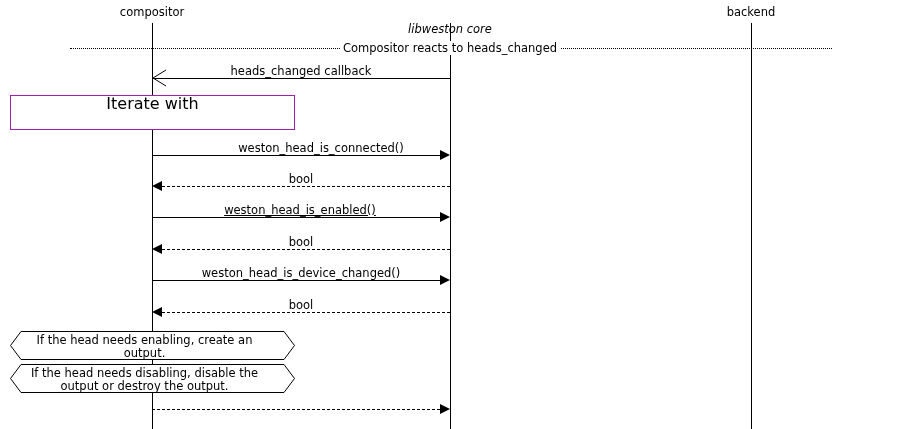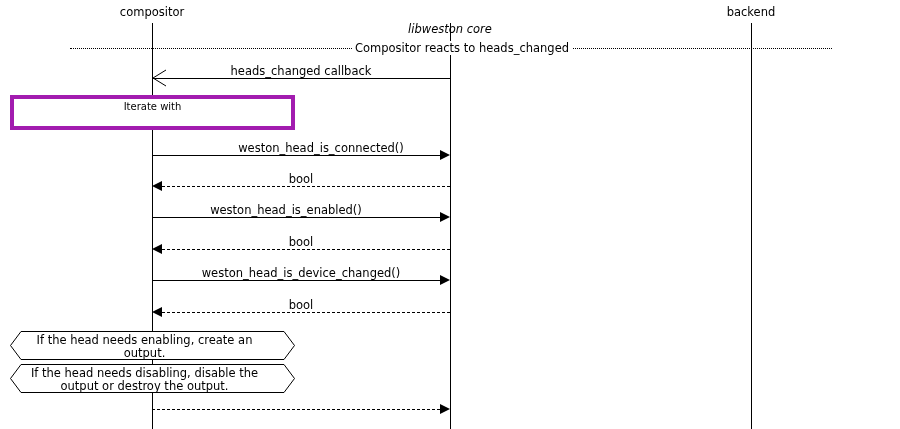--- a/index.html
+++ b/index.html
@@ -37,21 +37,20 @@
     border-top: 1px dotted #000000;
   }
   .divider-text {
     position: absolute;
     transform: translateX(-50%);
     background: #ffffff;
     padding: 0 3px;
     font-size: 11.5px;
     line-height: 14px;
     white-space: nowrap;
-    margin-left: 12px;
   }
   .msg-line {
     position: absolute;
     height: 0;
   }
   .msg-line.solid {
     border-top: 1px solid #000000;
   }
   .msg-line.dashed {
     border-top: 1px dashed #000000;
@@ -77,25 +76,25 @@
   .arrowhead.filled-left {
     border-top: 5px solid transparent;
     border-bottom: 5px solid transparent;
     border-right: 10px solid #000000;
   }
   .arrowhead.open-left svg {
     display: block;
   }
   .note-box {
     position: absolute;
-    border: 4px solid #a21caf;
+    border: 1px solid #a21caf;
     background: #ffffff;
     box-sizing: border-box;
     text-align: center;
-    font-size: 10px;
+    font-size: 16px;
     line-height: 12.5px;
     padding: 2px 4px 3px 4px;
   }
   .frag-box {
     position: absolute;
     box-sizing: border-box;
   }
   .frag-box svg {
     position: absolute;
     left: 0;
@@ -137,21 +136,21 @@
   </div>
 
   <div class="msg-label" style="left:301px; top:141px;margin-left:20px;">weston_head_is_connected()</div>
   <div class="msg-line solid" style="left:152px; top:155px; width:288px;"></div>
   <div class="arrowhead filled-right" style="left:440px; top:150px;"></div>
 
   <div class="msg-label" style="left:301px; top:172px;">bool</div>
   <div class="msg-line dashed" style="left:162px; top:186px; width:288px;"></div>
   <div class="arrowhead filled-left" style="left:152px; top:181px;"></div>
 
-  <div class="msg-label" style="left:286px; top:203px;">weston_head_is_enabled()</div>
+  <div class="msg-label" style="left:300px; top:203px;text-decoration:underline;">weston_head_is_enabled()</div>
   <div class="msg-line solid" style="left:152px; top:217px; width:288px;"></div>
   <div class="arrowhead filled-right" style="left:440px; top:212px;"></div>
 
   <div class="msg-label" style="left:301px; top:235px;">bool</div>
   <div class="msg-line dashed" style="left:162px; top:249px; width:288px;"></div>
   <div class="arrowhead filled-left" style="left:152px; top:244px;"></div>
 
   <div class="msg-label" style="left:301px; top:266px;">weston_head_is_device_changed()</div>
   <div class="msg-line solid" style="left:152px; top:280px; width:288px;"></div>
   <div class="arrowhead filled-right" style="left:440px; top:275px;"></div>

